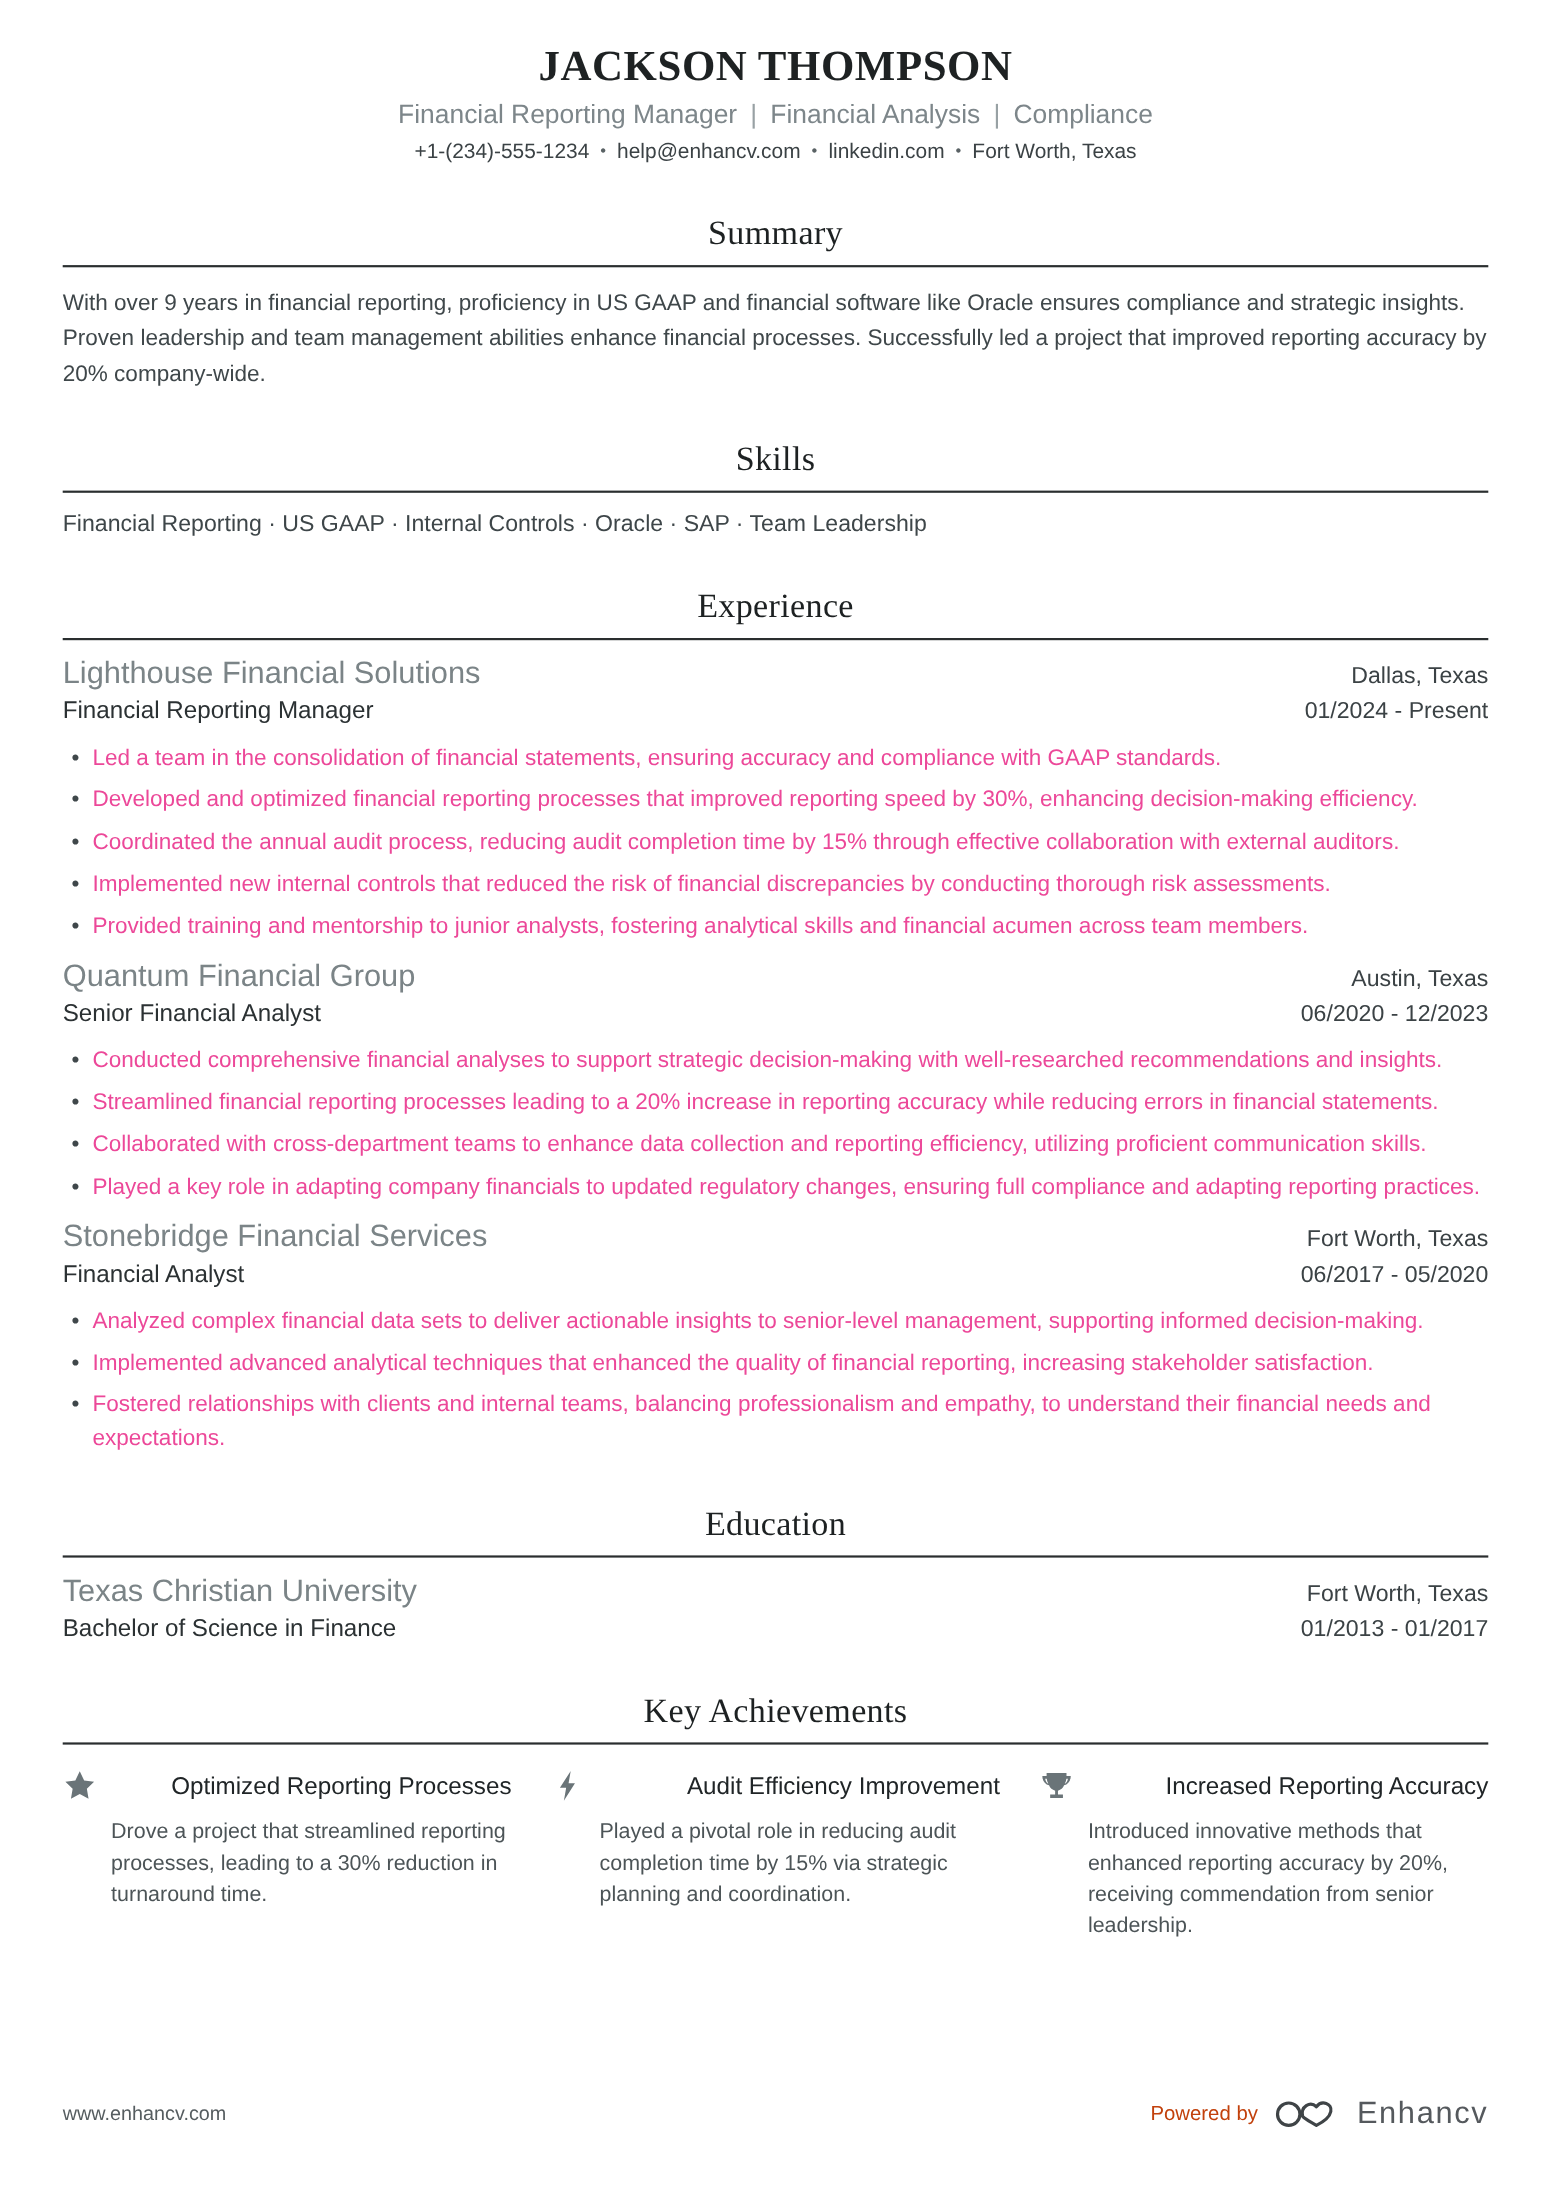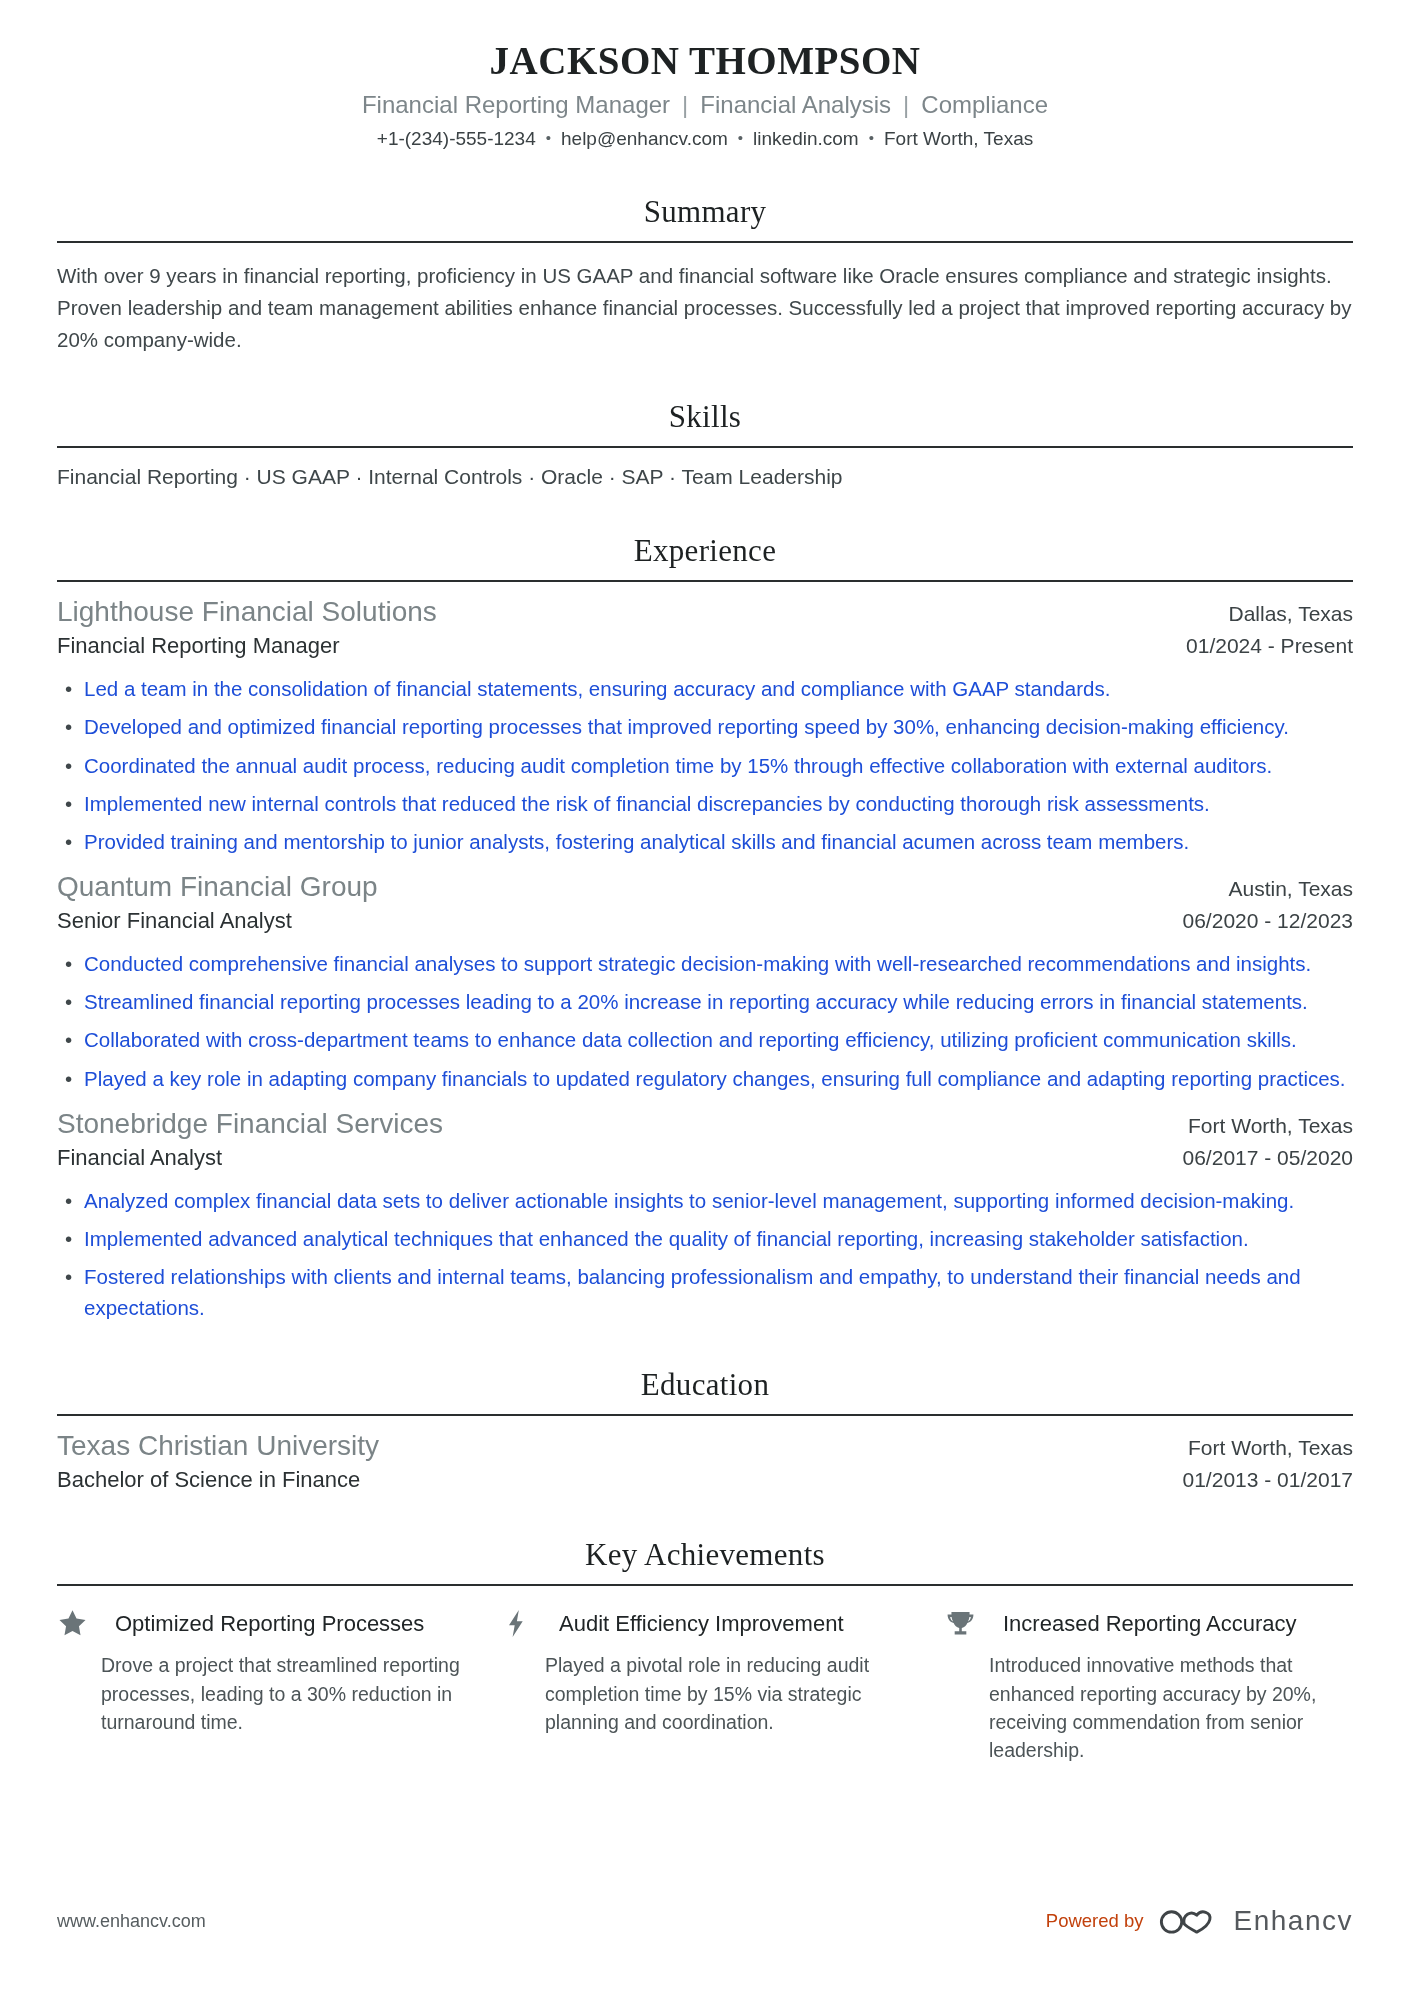--- a/index.html
+++ b/index.html
@@ -101,42 +101,43 @@
     font-size: 22px;
     color: #2b3133;
     font-weight: 400;
   }
   .bullets { margin-top: 14px; list-style: none; }
   .bullets li {
     position: relative;
     padding-left: 27px;
     font-size: 20.5px;
     line-height: 1.52;
-    color: #1d4ed8;
+    color: #ec4899;
     margin-bottom: 7px;
   }
   .bullets li::before {
     content: "•";
     position: absolute;
     left: 8px;
     top: 0;
     color: #3f474a;
   }
 
   
   .achievements-grid {
     display: grid;
     grid-template-columns: 1fr 1fr 1fr;
     column-gap: 36px;
     margin-top: 22px;
   }
   .ach-head {
     display: flex;
     align-items: center;
-    gap: 27px;
+    gap: 13px;
+    justify-content: space-between;
   }
   .ach-icon { width: 31px; height: 31px; flex: 0 0 31px; }
   .ach-icon svg { display: block; width: 100%; height: 100%; }
   .ach-title {
     font-size: 22px;
     color: #202527;
     font-weight: 400;
   }
   .ach-text {
     margin-top: 12px;

